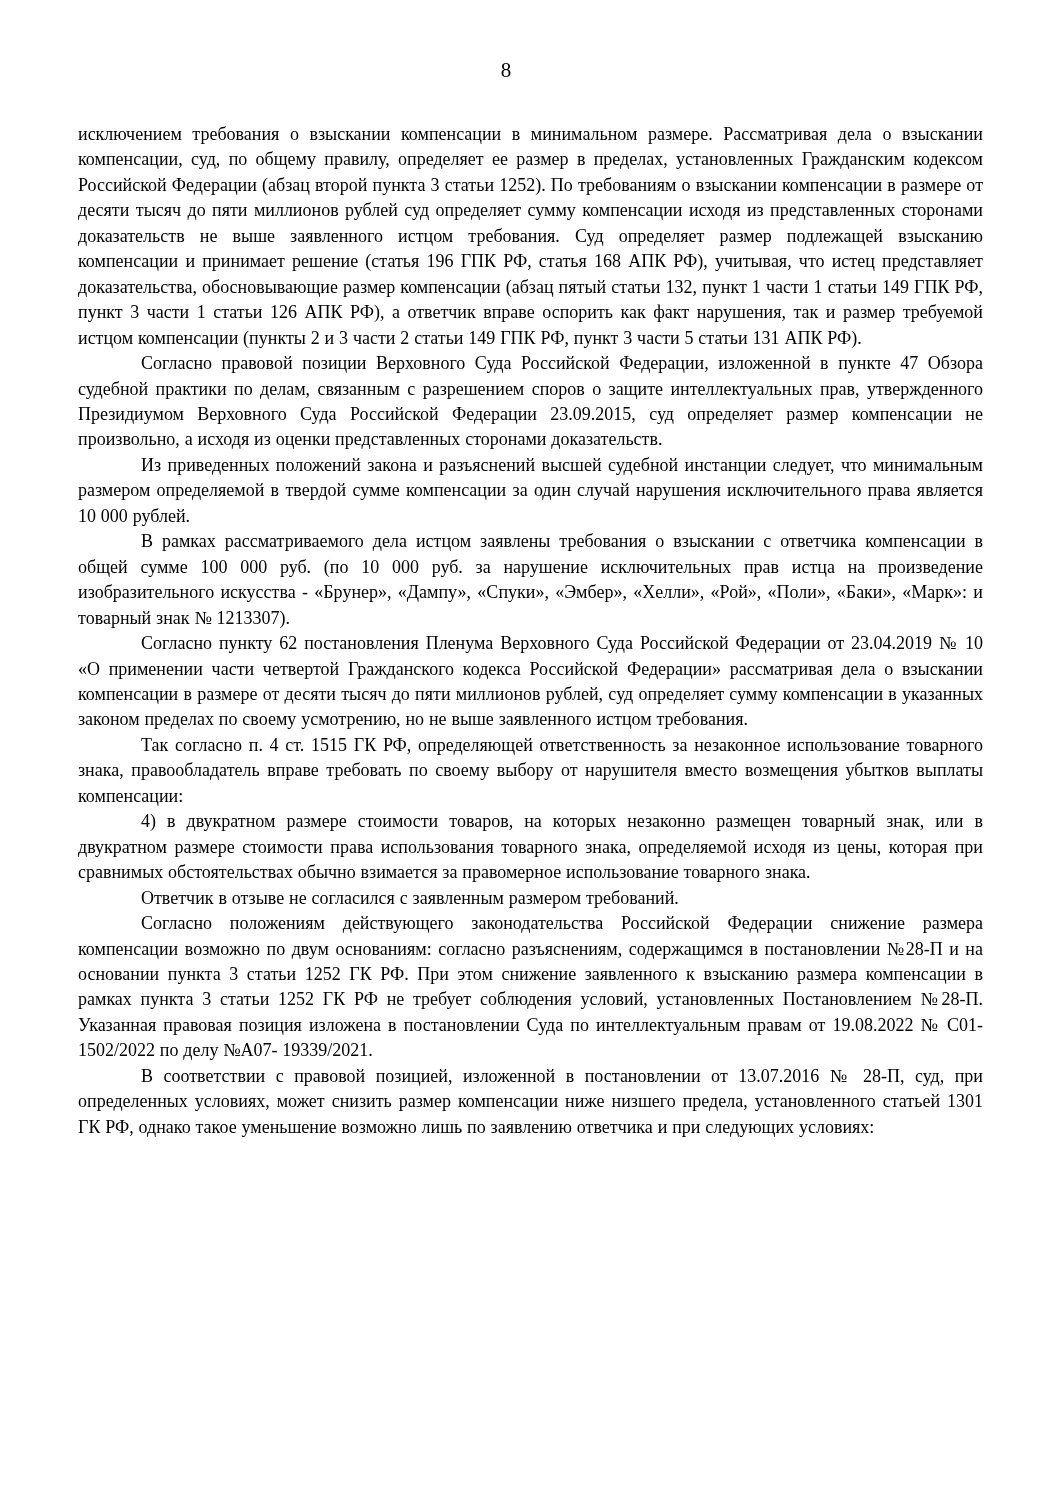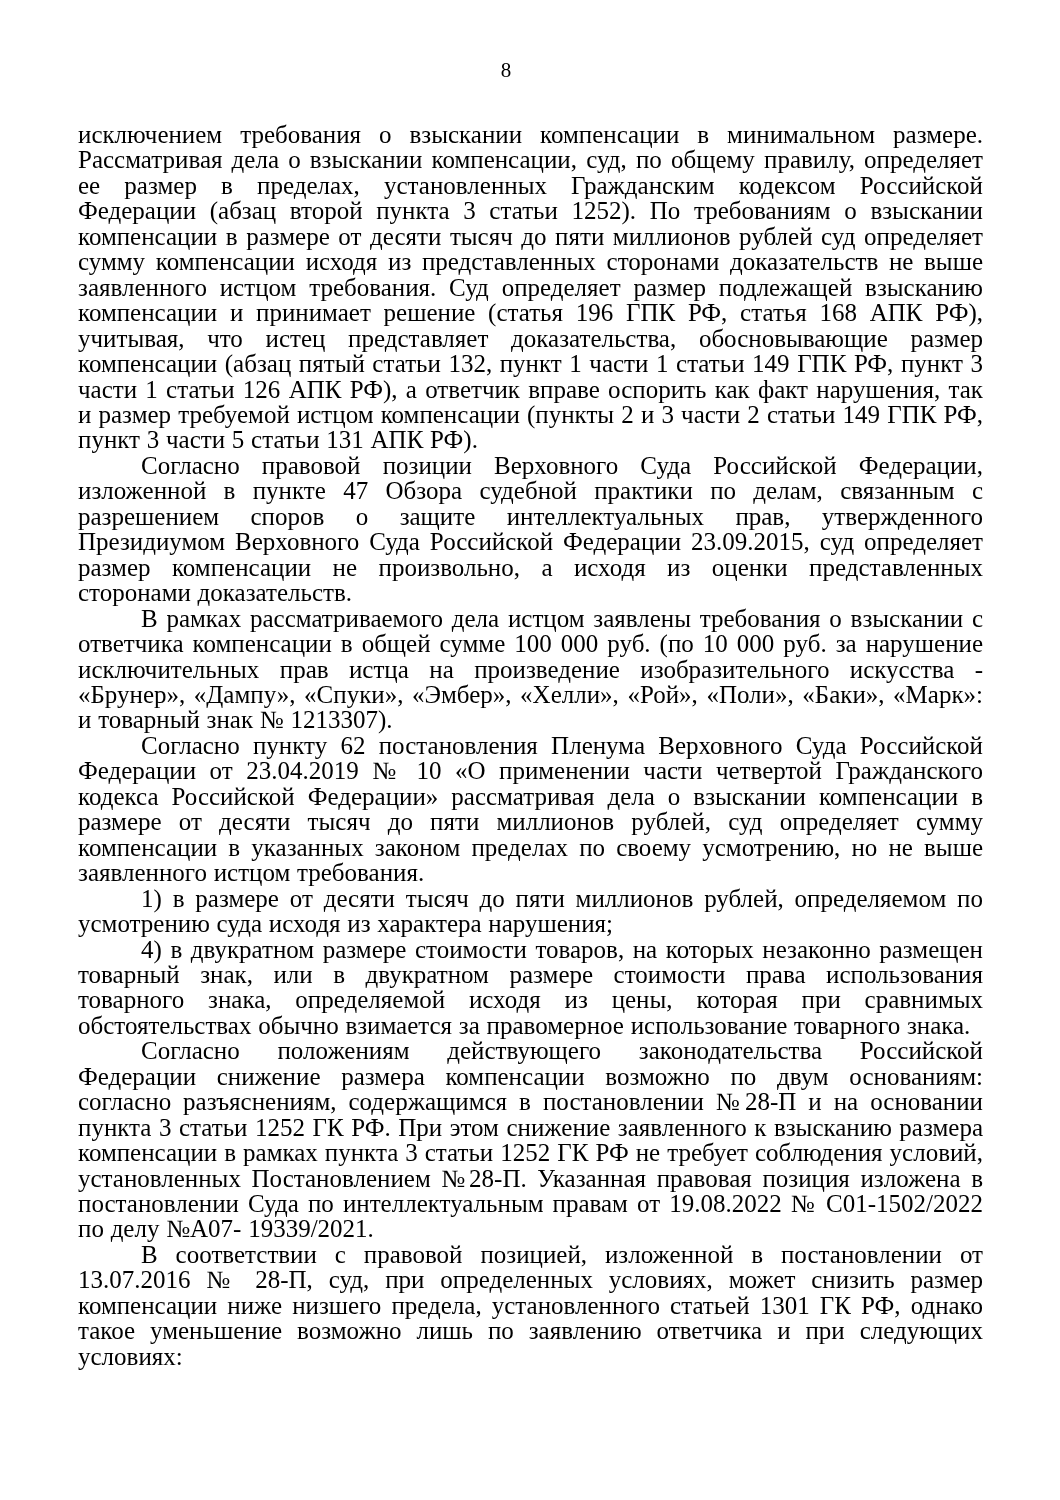--- a/index.html
+++ b/index.html
@@ -27,21 +27,21 @@
     width: 1012px;            
     text-align: center;
     font-size: 21px;
     line-height: 1.2;
   }
   .doc-body {
     position: absolute;
     top: 122px;
     left: 78px;
     width: 905px;
-    font-size: 25px;
+    font-size: 18px;
     line-height: 25.45px;
     text-align: justify;
     text-justify: inter-word;
     hyphens: none;
     -webkit-hyphens: none;
     word-spacing: 0.02em;
   }
   .doc-body p {
     margin: 0;
     padding: 0;
@@ -51,20 +51,22 @@
   }
 </style>
 </head>
 <body>
 
 <div class="page">
   <div class="page-number">8</div>
   <div class="doc-body">
       <p class="">исключением требования о взыскании компенсации в минимальном размере. Рассматривая дела о взыскании компенсации, суд, по общему правилу, определяет ее размер в пределах, установленных Гражданским кодексом Российской Федерации (абзац второй пункта 3 статьи 1252). По требованиям о взыскании компенсации в размере от десяти тысяч до пяти миллионов рублей суд определяет сумму компенсации исходя из представленных сторонами доказательств не выше заявленного истцом требования. Суд определяет размер подлежащей взысканию компенсации и принимает решение (статья 196 ГПК РФ, статья 168 АПК РФ), учитывая, что истец представляет доказательства, обосновывающие размер компенсации (абзац пятый статьи 132, пункт 1 части 1 статьи 149 ГПК РФ, пункт 3 части 1 статьи 126 АПК РФ), а ответчик вправе оспорить как факт нарушения, так и размер требуемой истцом компенсации (пункты 2 и 3 части 2 статьи 149 ГПК РФ, пункт 3 части 5 статьи 131 АПК РФ).</p>
       <p class="indent">Согласно правовой позиции Верховного Суда Российской Федерации, изложенной в пункте 47 Обзора судебной практики по делам, связанным с разрешением споров о защите интеллектуальных прав, утвержденного Президиумом Верховного Суда Российской Федерации 23.09.2015, суд определяет размер компенсации не произвольно, а исходя из оценки представленных сторонами доказательств.</p>
+      <p class="indent">Из приведенных положений закона и разъяснений высшей судебной инстанции следует, что минимальным размером определяемой в твердой сумме компенсации за один случай нарушения исключительного права является 10 000 рублей.</p>
       <p class="indent">В рамках рассматриваемого дела истцом заявлены требования о взыскании с ответчика компенсации в общей сумме 100 000 руб. (по 10 000 руб. за нарушение исключительных прав истца на произведение изобразительного искусства - «Брунер», «Дампу», «Спуки», «Эмбер», «Хелли», «Рой», «Поли», «Баки», «Марк»: и товарный знак № 1213307).</p>
       <p class="indent">Согласно пункту 62 постановления Пленума Верховного Суда Российской Федерации от 23.04.2019 № 10 «О применении части четвертой Гражданского кодекса Российской Федерации» рассматривая дела о взыскании компенсации в размере от десяти тысяч до пяти миллионов рублей, суд определяет сумму компенсации в указанных законом пределах по своему усмотрению, но не выше заявленного истцом требования.</p>
-      <p class="indent">1) в размере от десяти тысяч до пяти миллионов рублей, определяемом по усмотрению суда исходя из характера нарушения;</p>
+      <p class="indent">Так согласно п. 4 ст. 1515 ГК РФ, определяющей ответственность за незаконное использование товарного знака, правообладатель вправе требовать по своему выбору от нарушителя вместо возмещения убытков выплаты компенсации:</p>
       <p class="indent">4) в двукратном размере стоимости товаров, на которых незаконно размещен товарный знак, или в двукратном размере стоимости права использования товарного знака, определяемой исходя из цены, которая при сравнимых обстоятельствах обычно взимается за правомерное использование товарного знака.</p>
+      <p class="indent">Ответчик в отзыве не согласился с заявленным размером требований.</p>
       <p class="indent">Согласно положениям действующего законодательства Российской Федерации снижение размера компенсации возможно по двум основаниям: согласно разъяснениям, содержащимся в постановлении №28-П и на основании пункта 3 статьи 1252 ГК РФ. При этом снижение заявленного к взысканию размера компенсации в рамках пункта 3 статьи 1252 ГК РФ не требует соблюдения условий, установленных Постановлением №28-П. Указанная правовая позиция изложена в постановлении Суда по интеллектуальным правам от 19.08.2022 № С01-1502/2022 по делу №А07- 19339/2021.</p>
       <p class="indent">В соответствии с правовой позицией, изложенной в постановлении от 13.07.2016 № 28-П, суд, при определенных условиях, может снизить размер компенсации ниже низшего предела, установленного статьей 1301 ГК РФ, однако такое уменьшение возможно лишь по заявлению ответчика и при следующих условиях:</p>
     </div>
 </div>
 
 </body></html>

